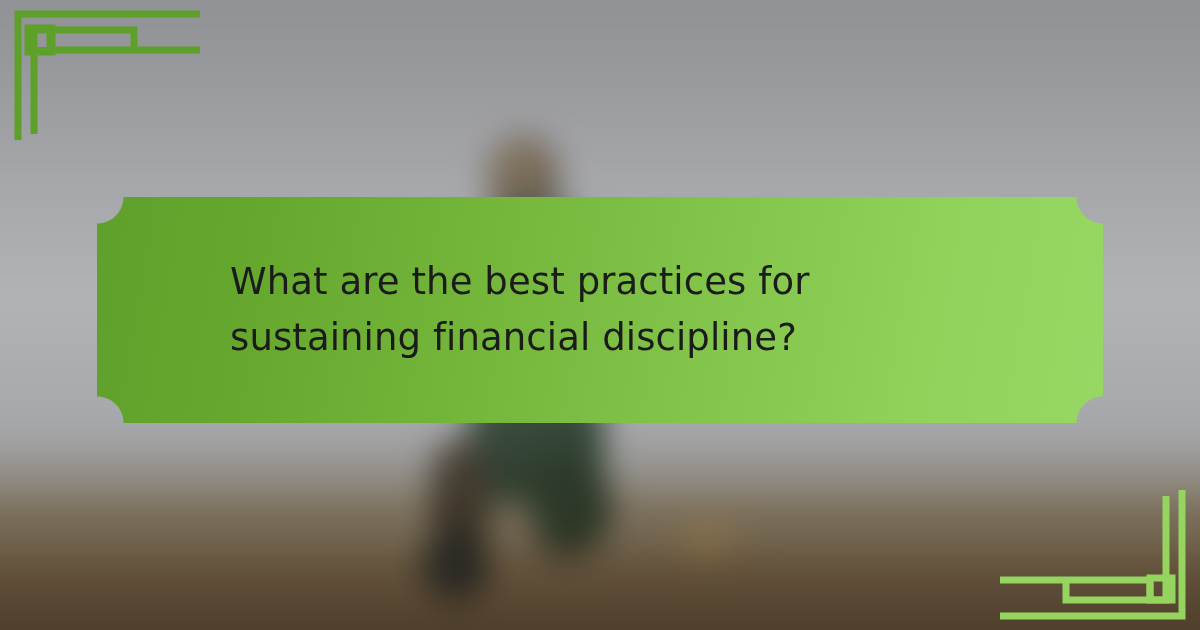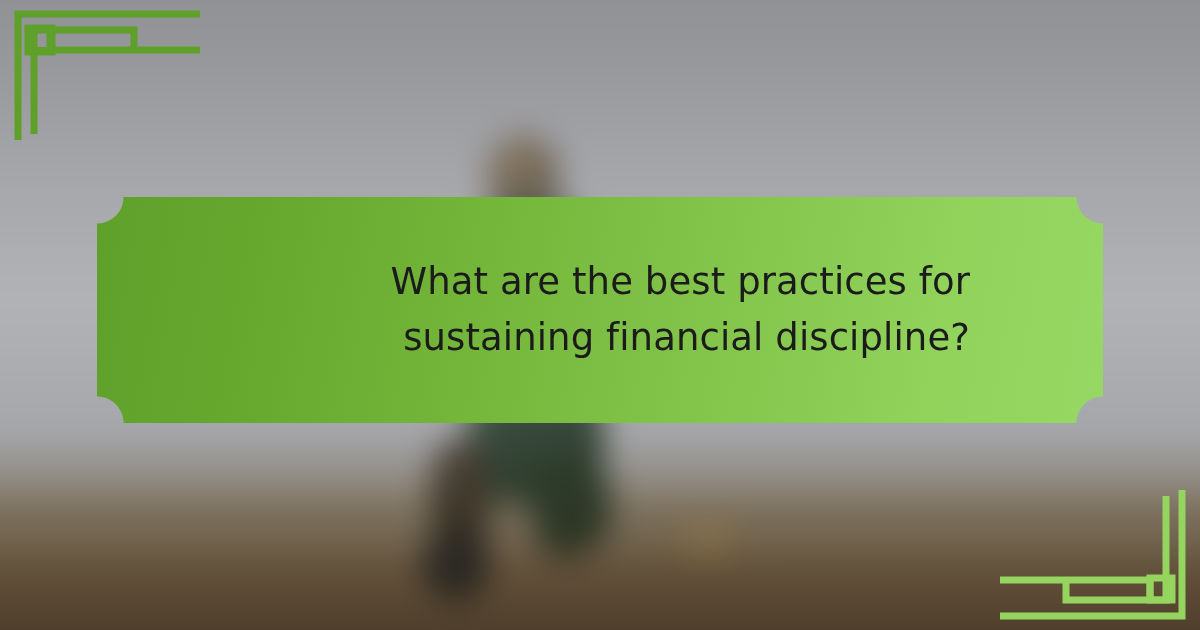--- a/index.html
+++ b/index.html
@@ -215,21 +215,21 @@
       radial-gradient(circle 26px at 100% 0, transparent 0 26px, #000 27px),
       radial-gradient(circle 26px at 0 100%, transparent 0 26px, #000 27px),
       radial-gradient(circle 26px at 100% 100%, transparent 0 26px, #000 27px);
     mask-composite: intersect;
   }
 
   #headline {
     margin: 0;
     padding: 0 90px;
     max-width: 740px;
-    text-align: right;
+    text-align: left;
     font-family: "DejaVu Sans", sans-serif;
     font-size: 37px;
     font-weight: 400;
     line-height: 1.52;
     color: #1b1b1b;
     letter-spacing: 0.1px;
   }
 </style>
 </head>
 <body>

